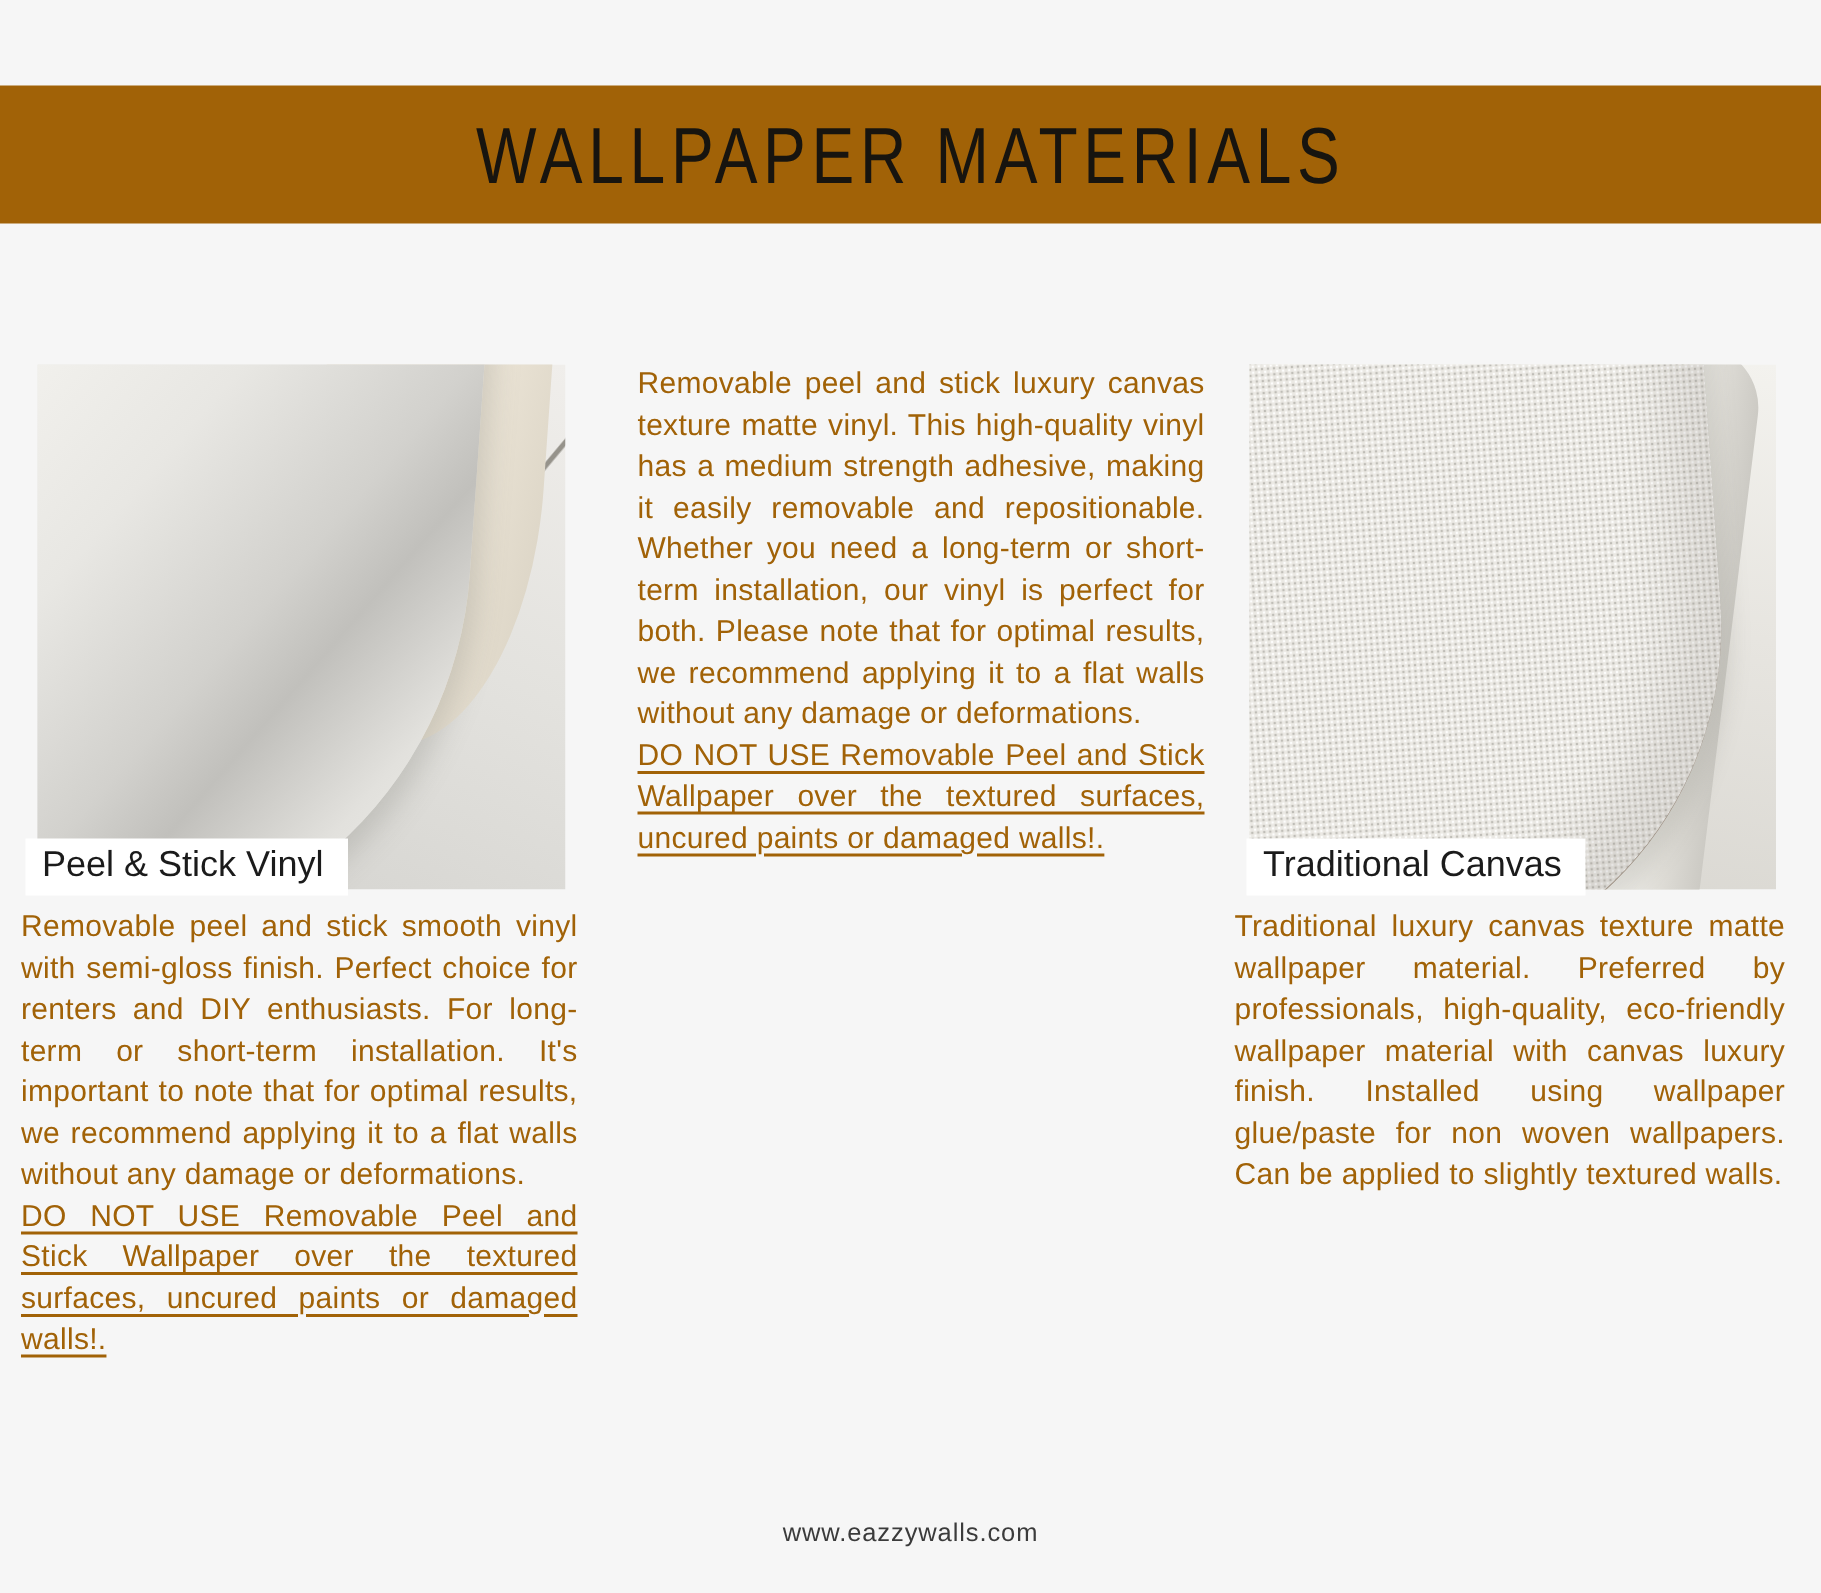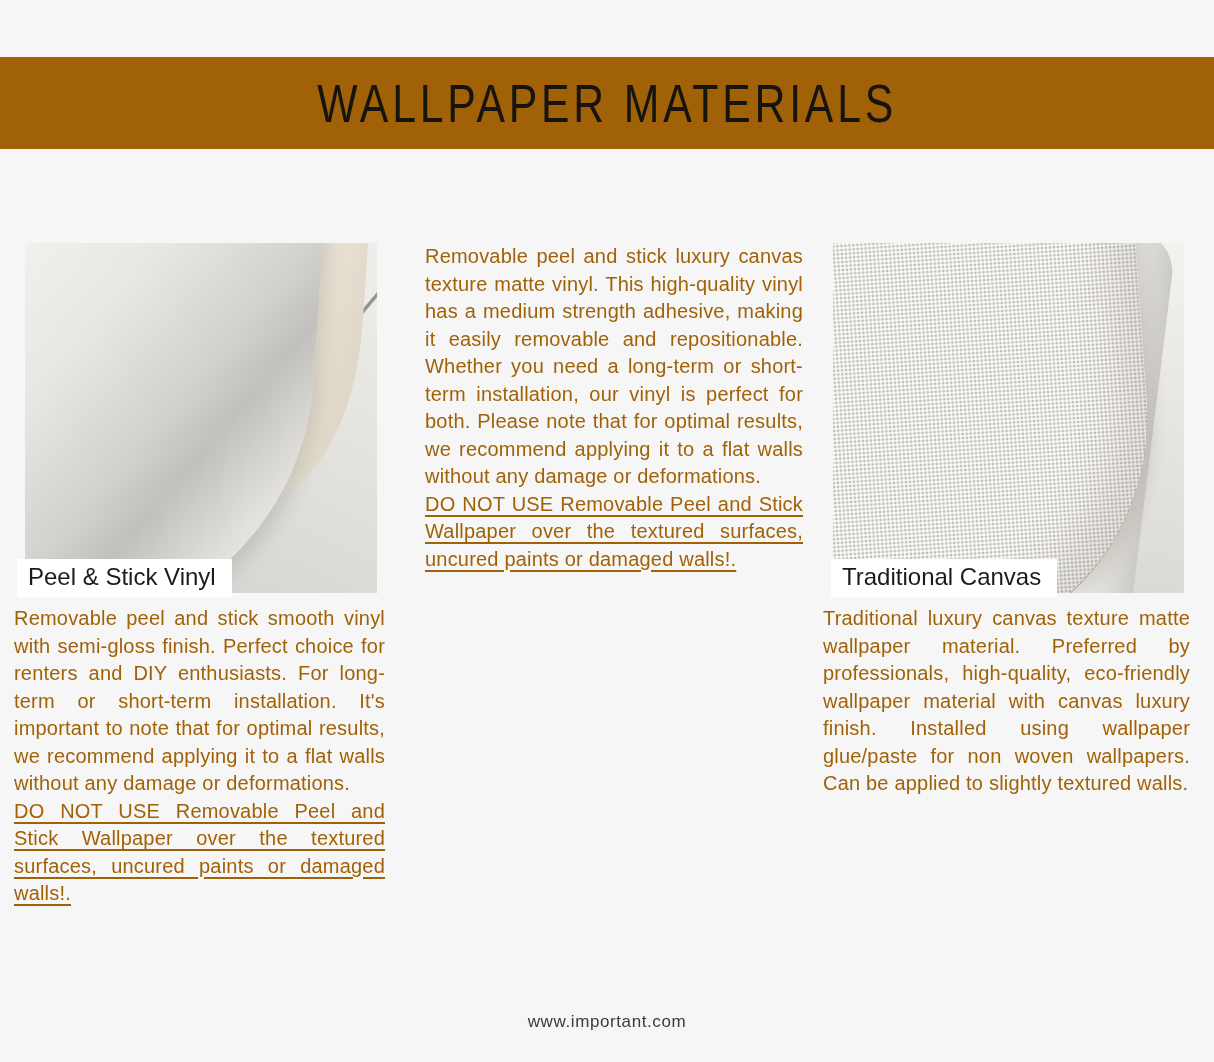--- a/index.html
+++ b/index.html
@@ -125,15 +125,15 @@
           <div class="p3-sheet"></div>
         </div>
         <div class="label">Traditional Canvas</div>
       </div>
       <p class="desc">Traditional luxury canvas texture matte wallpaper material. Preferred by professionals, high-quality, eco-friendly wallpaper material with canvas luxury finish. Installed using wallpaper glue/paste for non woven wallpapers. Can be applied to slightly textured walls.</p>
       <p class="warning"></p>
     </div>
 
   </div>
 
-  <div class="footer">www.important.com</div>
+  <div class="footer">www.eazzywalls.com</div>
 
 </div>
 
 </body></html>

